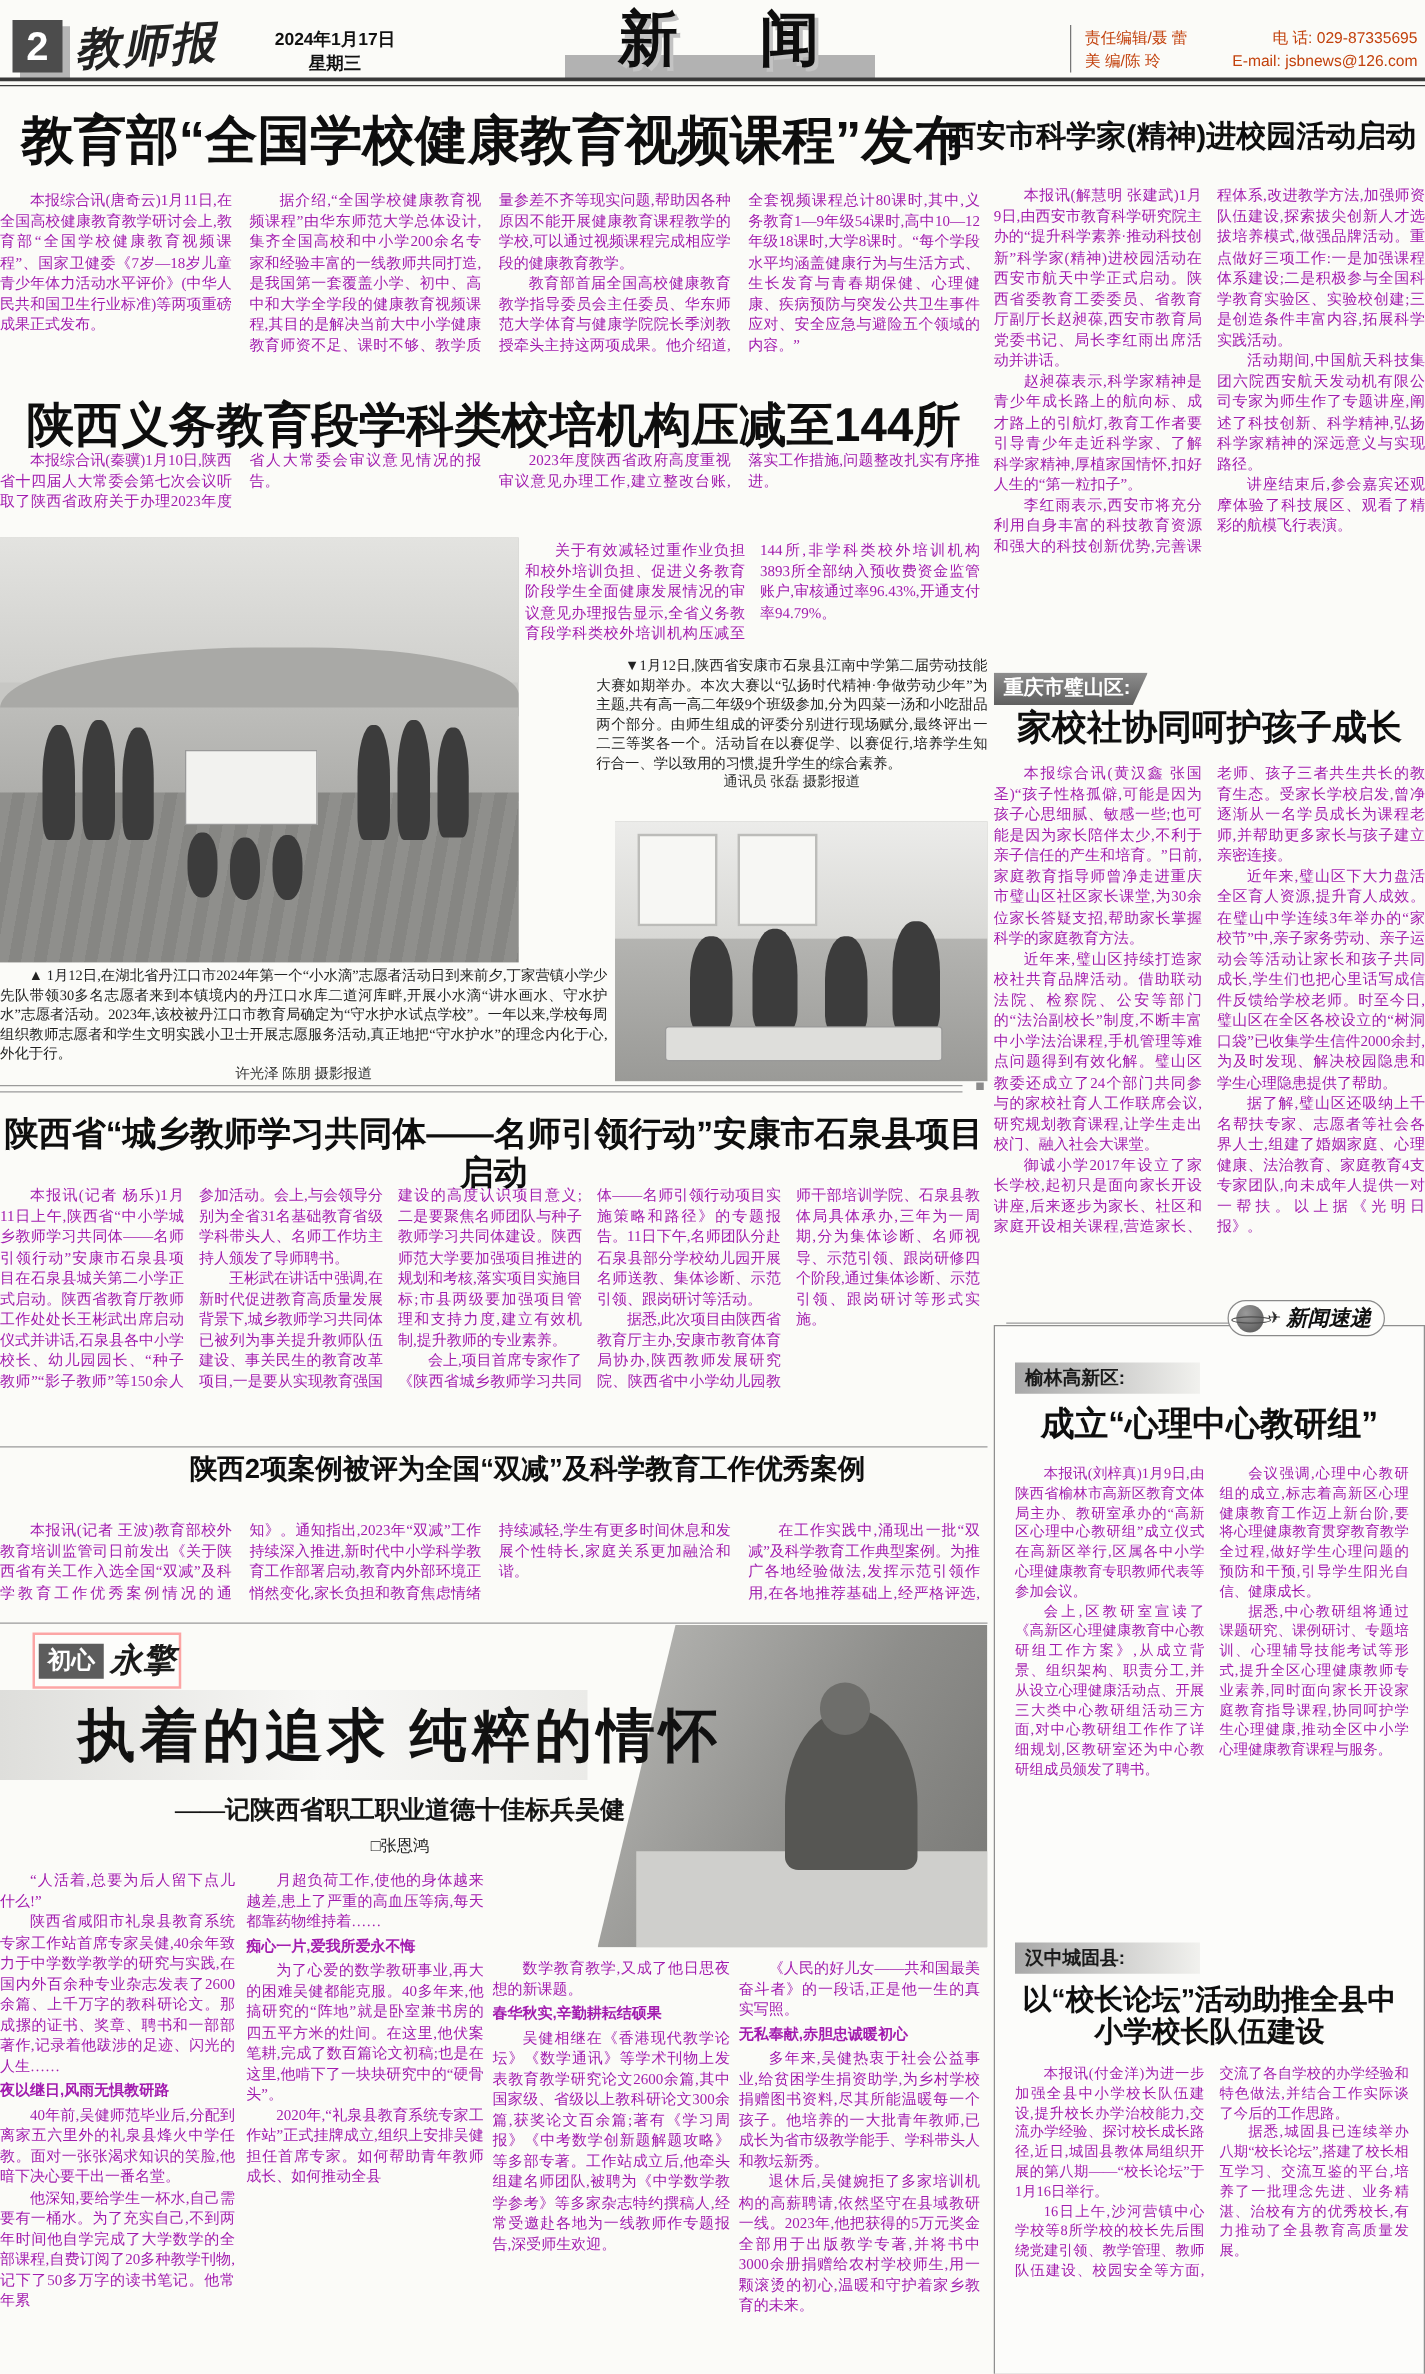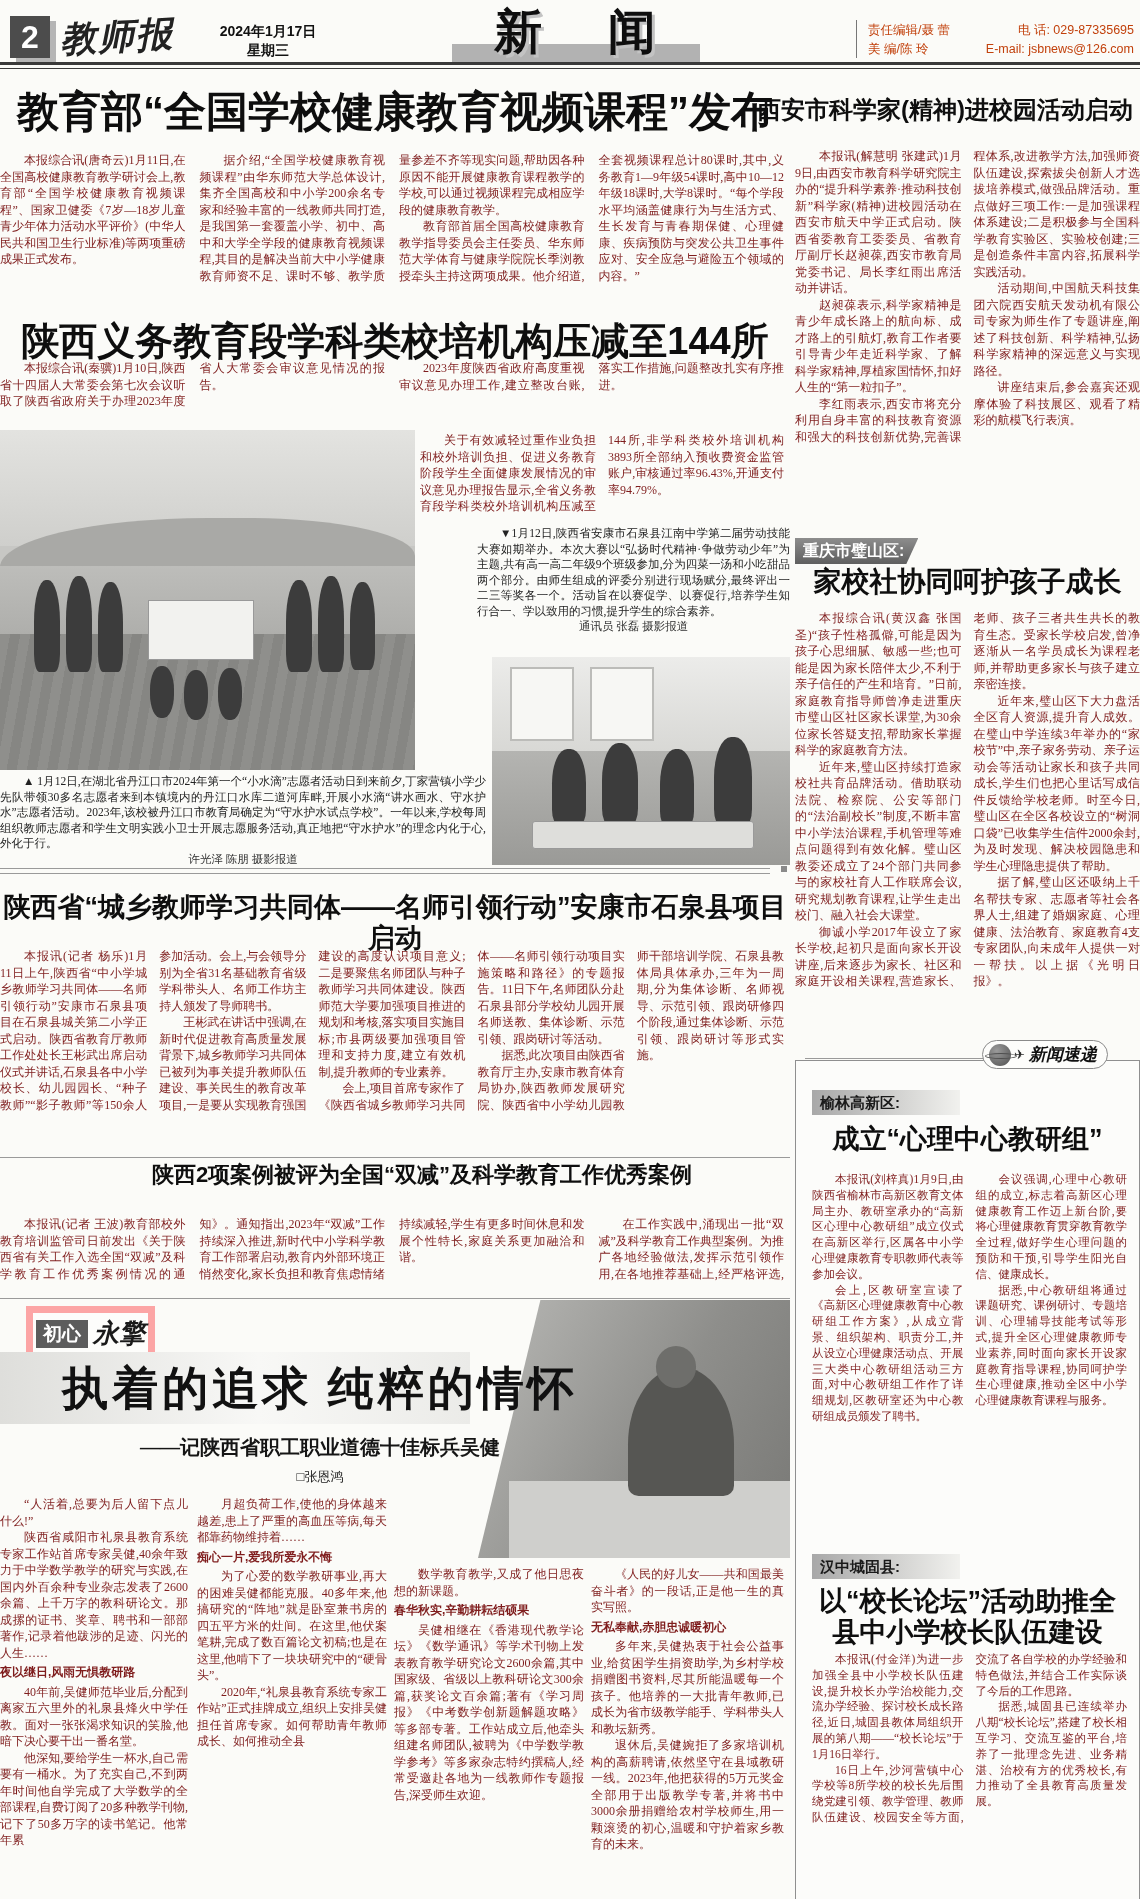--- a/index.html
+++ b/index.html
@@ -1,19 +1,19 @@
 <!DOCTYPE html>
 <html><head>
 <meta charset="utf-8">
 <style>
   html,body{margin:0;padding:0;}
   body{width:1140px;height:1899px;position:relative;background:#fbfbf8;font-family:"Liberation Serif","DejaVu Serif",serif;color:#1c1c1c;overflow:hidden;}
   .abs{position:absolute;}
   .hl{font-family:"Liberation Sans","DejaVu Sans",sans-serif;font-weight:900;text-align:center;color:#0e0e0e;line-height:1.15;}
-  .body-txt{font-size:12px;line-height:16.5px;text-align:justify;overflow:hidden;color:#7f1d1d;}
+  .body-txt{font-size:12px;line-height:16.5px;text-align:justify;overflow:hidden;color:#a21caf;}
   .body-txt p{margin:0;}
   .body-txt p.para{text-indent:2em;}
   .body-txt p.subhead{font-family:"Liberation Sans","DejaVu Sans",sans-serif;font-weight:bold;text-indent:0;margin:3px 0;}
   .body-txt p.credit{text-align:center;text-indent:0;color:#333;}
   .cols2{columns:2;column-gap:12px;}
   .cols4{columns:4;column-gap:14px;}
   .cols5{columns:5;column-gap:12px;}
   .caption{font-size:11.5px;line-height:15.5px;color:#222;}
   
   .pagebox{left:10px;top:16px;width:40px;height:42px;background:#4c4c4c;color:#fff;font-family:"Liberation Sans",sans-serif;font-weight:900;font-size:32px;text-align:center;line-height:42px;box-shadow:6px 5px 0 #b5b5b5;}
@@ -40,21 +40,21 @@
   .ph-floor{position:absolute;left:0;bottom:0;right:0;height:55%;background:linear-gradient(#b4b4b1,#9a9a97);}
   .ph-window{position:absolute;background:#f7f7f4;border:2px solid #bcbcb9;}
   
   .label-dark{background:linear-gradient(#8d8d8d,#5f5f5f);color:#fff;font-family:"Liberation Sans",sans-serif;font-weight:bold;font-size:16px;line-height:26px;padding:0 14px 0 8px;clip-path:polygon(0 0,100% 0,calc(100% - 12px) 100%,0 100%);}
   .label-light{background:linear-gradient(90deg,#a8a8a8,#f1f1ee);color:#1a1a1a;font-family:"Liberation Sans",sans-serif;font-weight:bold;font-size:15px;line-height:25px;padding:0 10px 0 8px;}
   
   .feat-band{background:linear-gradient(90deg,#dededb,#f8f8f6 55%,#ebebe8);}
   .feat-title{font-family:"Liberation Serif",serif;font-weight:900;font-size:46px;text-align:center;letter-spacing:4px;color:#111;}
   .feat-sub{font-size:20px;font-weight:bold;text-align:center;color:#151515;}
   .feat-byline{font-size:13px;text-align:center;color:#222;}
-  .badge-frame{border:7px solid #fca5a5;display:flex;align-items:center;padding:3px;background:#fdfdfb;}
+  .badge-frame{border:2px solid #fca5a5;display:flex;align-items:center;padding:3px;background:#fdfdfb;}
   .badge-dark{background:#5c5c5c;color:#fff;font-family:"Liberation Sans",sans-serif;font-weight:bold;font-size:19px;line-height:28px;padding:0 7px;}
   .badge-script{font-size:26px;font-weight:bold;font-style:italic;margin-left:5px;color:#1a1a1a;}
   .efoto{clip-path:polygon(20% 0,100% 0,100% 100%,0 100%);background:linear-gradient(120deg,#b9b9b6,#8e8e8b 55%,#787875);}
   .desk{position:absolute;left:10%;bottom:0;width:90%;height:30%;background:#cfcfcc;}
   .person{position:absolute;right:18%;bottom:24%;width:34%;height:50%;background:#565653;border-radius:50% 50% 10% 10%/60% 60% 8% 8%;}
   .head{position:absolute;right:30%;bottom:66%;width:13%;height:16%;background:#6e6e6b;border-radius:50%;}
   
   .nx-box{border:1px solid #8f8f8f;background:#fcfcfa;}
   .nx-badge{display:flex;align-items:center;background:#fdfdfb;border:1px solid #8a8a8a;border-radius:18px;padding:2px 10px 2px 6px;}
   .globe{width:22px;height:22px;border-radius:50%;background:radial-gradient(circle at 35% 30%,#9a9a9a,#4f4f4f);position:relative;flex:0 0 22px;}
@@ -225,18 +225,18 @@
 <div class="abs label-light" style="left:812px;top:1090px;width:130px;">榆林高新区:</div>
 <div class="abs hl" style="left:810px;top:1124px;width:315px;font-size:27px;">成立“心理中心教研组”</div>
 <div class="abs body-txt cols2" style="left:812px;top:1172px;width:315px;height:372px;font-size:11.5px;line-height:15.8px;">
     <p class="para">本报讯(刘梓真)1月9日,由陕西省榆林市高新区教育文体局主办、教研室承办的“高新区心理中心教研组”成立仪式在高新区举行,区属各中小学心理健康教育专职教师代表等参加会议。</p>
     <p class="para">会上,区教研室宣读了《高新区心理健康教育中心教研组工作方案》,从成立背景、组织架构、职责分工,并从设立心理健康活动点、开展三大类中心教研组活动三方面,对中心教研组工作作了详细规划,区教研室还为中心教研组成员颁发了聘书。</p>
     <p class="para">会议强调,心理中心教研组的成立,标志着高新区心理健康教育工作迈上新台阶,要将心理健康教育贯穿教育教学全过程,做好学生心理问题的预防和干预,引导学生阳光自信、健康成长。</p>
     <p class="para">据悉,中心教研组将通过课题研究、课例研讨、专题培训、心理辅导技能考试等形式,提升全区心理健康教师专业素养,同时面向家长开设家庭教育指导课程,协同呵护学生心理健康,推动全区中小学心理健康教育课程与服务。</p>
   </div>
 
 <div class="abs label-light" style="left:812px;top:1554px;width:130px;">汉中城固县:</div>
-<div class="abs hl" style="left:810px;top:1586px;width:315px;font-size:27px;">以“校长论坛”活动助推全县中小学校长队伍建设</div>
+<div class="abs hl" style="left:810px;top:1586px;width:315px;font-size:23px;">以“校长论坛”活动助推全县中小学校长队伍建设</div>
 <div class="abs body-txt cols2" style="left:812px;top:1652px;width:315px;height:240px;font-size:11.5px;line-height:15.8px;">
     <p class="para">本报讯(付金洋)为进一步加强全县中小学校长队伍建设,提升校长办学治校能力,交流办学经验、探讨校长成长路径,近日,城固县教体局组织开展的第八期——“校长论坛”于1月16日举行。</p>
     <p class="para">16日上午,沙河营镇中心学校等8所学校的校长先后围绕党建引领、教学管理、教师队伍建设、校园安全等方面,交流了各自学校的办学经验和特色做法,并结合工作实际谈了今后的工作思路。</p>
     <p class="para">据悉,城固县已连续举办八期“校长论坛”,搭建了校长相互学习、交流互鉴的平台,培养了一批理念先进、业务精湛、治校有方的优秀校长,有力推动了全县教育高质量发展。</p>
   </div>
 
 </body></html>

